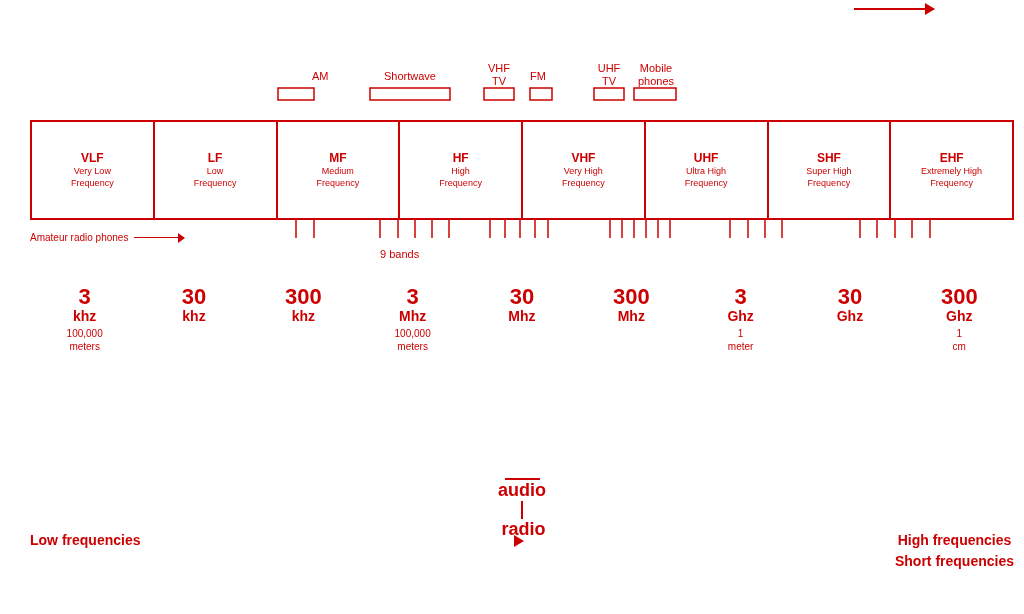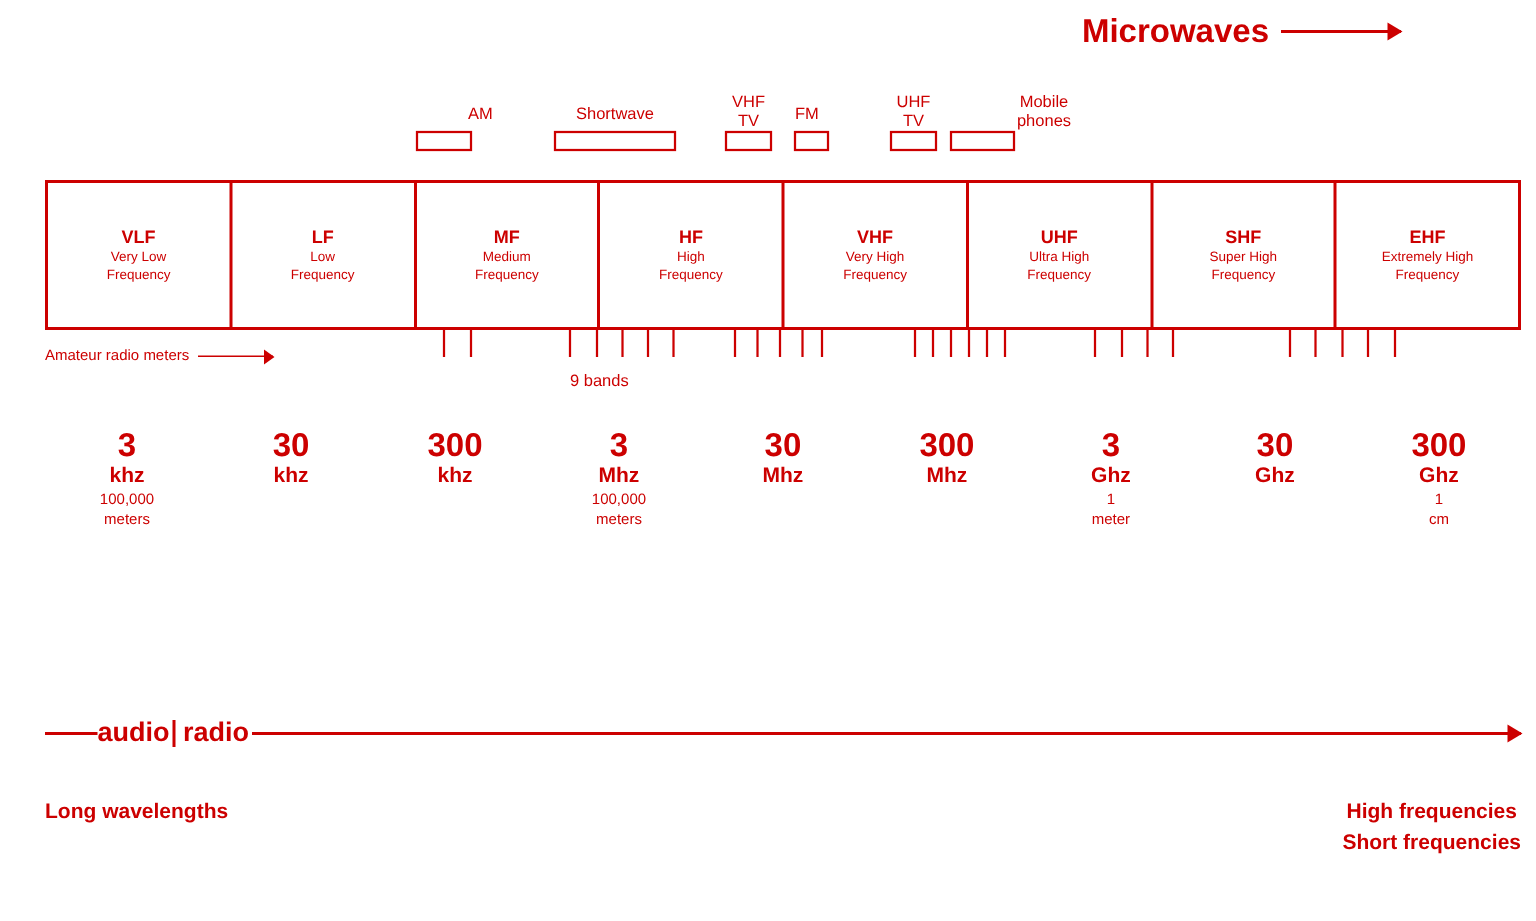--- a/index.html
+++ b/index.html
@@ -145,20 +145,21 @@
       margin-top: 2px;
     }
 
     .audio-radio-row {
       position: absolute;
       top: 478px;
       left: 30px;
       right: 10px;
       display: flex;
       align-items: center;
+      flex-direction: column;
     }
     .audio-label {
       color: #cc0000;
       font-size: 18px;
       font-weight: bold;
       margin-right: 0;
       position: relative;
     }
     .audio-line {
       display: inline-block;
@@ -227,21 +228,20 @@
       height: 614px;
       pointer-events: none;
     }
   </style>
 </head>
 <body>
 
 <div class="diagram">
 
   <div class="microwaves-label">
-    <span>Microwaves</span>
     <span class="microwaves-arrow"></span>
   </div>
 
   <svg class="svg-overlay">
 
     <rect x="278" y="88" width="36" height="12" fill="none" stroke="#cc0000" stroke-width="1.5"></rect>
 
     <rect x="370" y="88" width="80" height="12" fill="none" stroke="#cc0000" stroke-width="1.5"></rect>
 
     <rect x="484" y="88" width="30" height="12" fill="none" stroke="#cc0000" stroke-width="1.5"></rect>
@@ -294,21 +294,21 @@
   </div>
   <div style="position:absolute;top:62px;left:484px;color:#cc0000;font-size:11px;text-align:center;width:30px;line-height:1.2;">
     <span>VHF<br>TV</span>
   </div>
   <div style="position:absolute;top:70px;left:530px;color:#cc0000;font-size:11px;text-align:left;width:22px;">
     <span>FM</span>
   </div>
   <div style="position:absolute;top:62px;left:594px;color:#cc0000;font-size:11px;text-align:center;width:30px;line-height:1.2;">
     <span>UHF<br>TV</span>
   </div>
-  <div style="position:absolute;top:62px;left:634px;color:#cc0000;font-size:11px;text-align:center;width:44px;line-height:1.2;margin-left:40px;">
+  <div style="position:absolute;top:62px;left:634px;color:#cc0000;font-size:11px;text-align:center;width:44px;line-height:1.2;">
     <span>Mobile<br>phones</span>
   </div>
 
   <div class="boxes-row">
     <div class="freq-box">
       <span class="abbr">VLF</span>
       <span class="name">Very Low<br>Frequency</span>
     </div>
     <div class="freq-box">
       <span class="abbr">LF</span>
@@ -334,21 +334,21 @@
       <span class="abbr">SHF</span>
       <span class="name">Super High<br>Frequency</span>
     </div>
     <div class="freq-box">
       <span class="abbr">EHF</span>
       <span class="name">Extremely High<br>Frequency</span>
     </div>
   </div>
 
   <div class="amateur-label">
-    <span>Amateur radio meters</span>
+    <span>Amateur radio phones</span>
     <span class="amateur-arrow"></span>
   </div>
 
   <div class="nine-bands">
     <span>9 bands</span>
   </div>
 
   <div class="freq-values">
 
     <div class="freq-val">
@@ -404,21 +404,21 @@
   <div class="audio-radio-row">
     <span class="audio-line"></span>
     <span class="audio-label">audio</span>
     <span class="vertical-tick"></span>
     <span class="radio-label">radio</span>
     <span class="radio-long-arrow"></span>
   </div>
 
   <div class="bottom-labels">
     <div class="bottom-left">
-      <div>Long wavelengths</div>
+      <div>Low frequencies</div>
     </div>
     <div class="bottom-right">
       <div>High frequencies</div>
       <div>Short frequencies</div>
     </div>
   </div>
 
 </div>
 
 </body></html>

